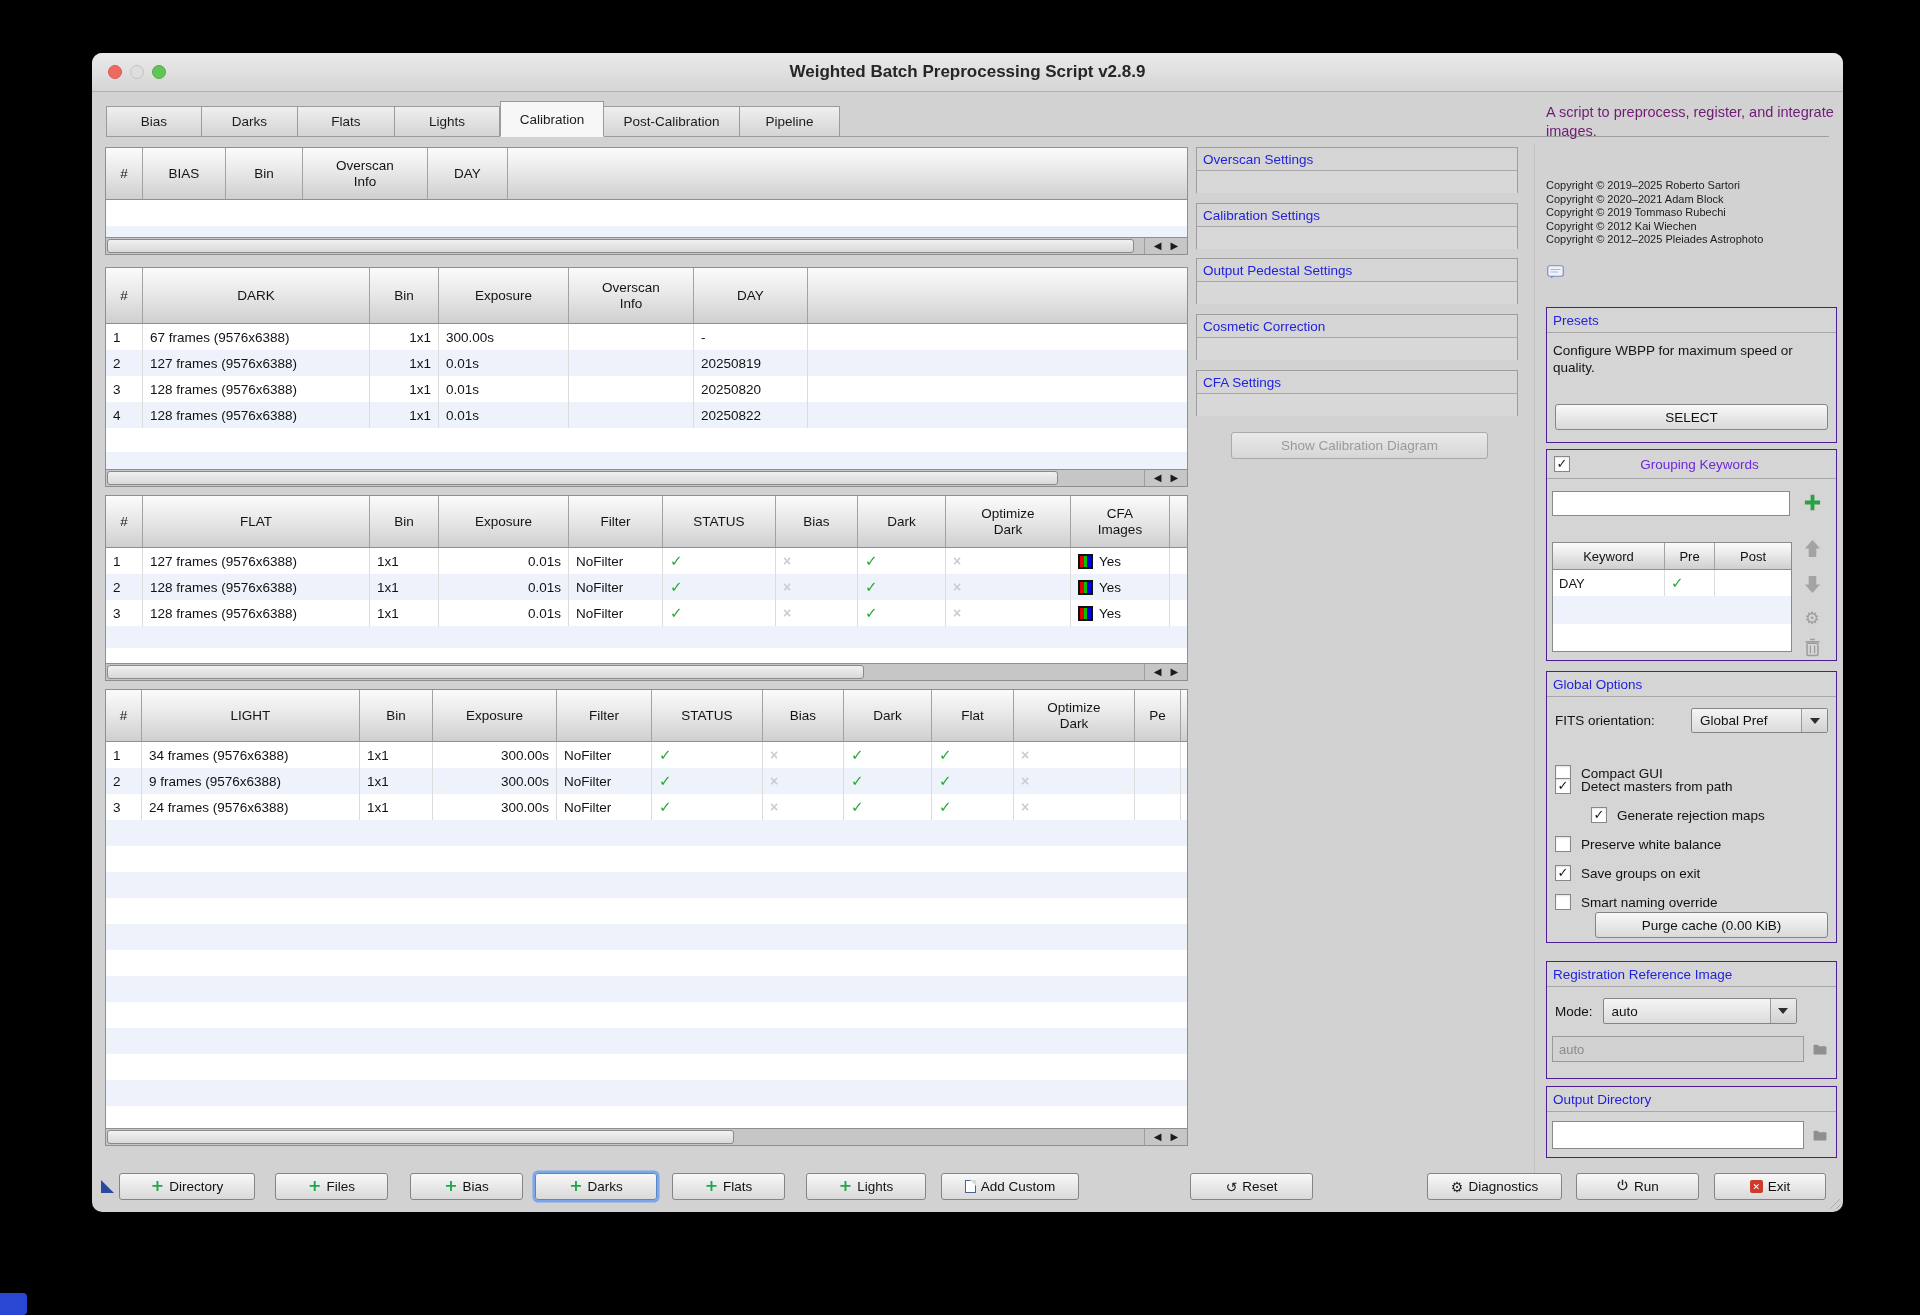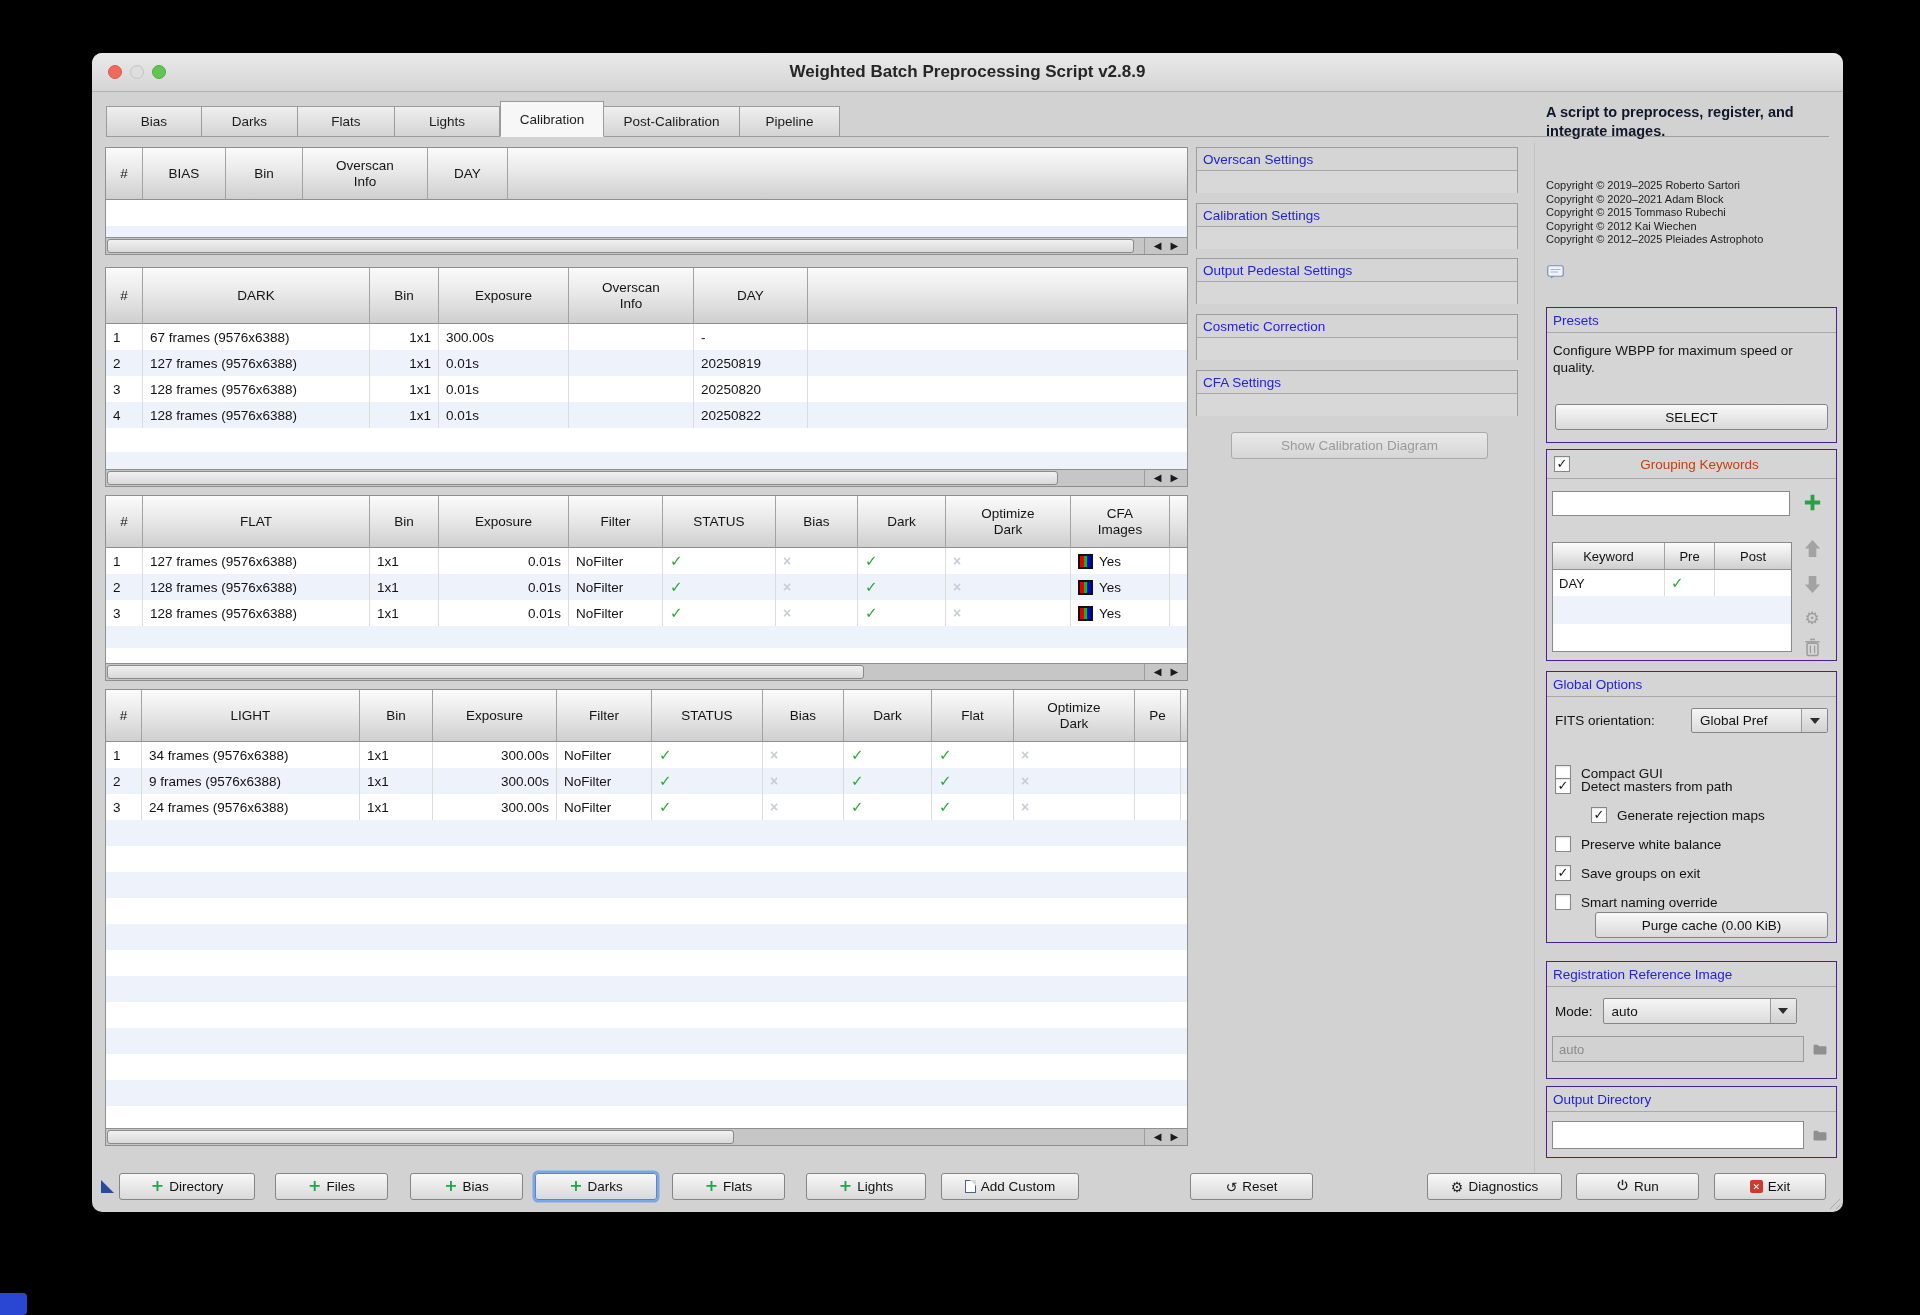--- a/index.html
+++ b/index.html
@@ -91,36 +91,36 @@
   .cal-box{position:absolute;left:1104px;width:322px;height:46px;border:1px solid #9d9d9d;background:#d5d5d5;box-sizing:border-box;}
   .cal-title{height:22px;border-bottom:1px solid #a8a8a8;display:flex;align-items:center;padding-left:6px;font-size:13.5px;color:#2222dd;}
   .cal-empty{height:22px;background:#d8d8d8;}
   .diagram-btn{
     position:absolute;left:1139px;top:379px;width:257px;height:27px;
     background:linear-gradient(#e9e9e9,#d6d6d6);border:1px solid #a9a9a9;border-radius:3px;
     color:#9a9a9a;font-size:13.5px;display:flex;align-items:center;justify-content:center;box-sizing:border-box;
   }
   .v-divider{position:absolute;left:1442px;top:90px;height:1056px;width:1px;background:#c2c2c2;}
   
-  .sb-desc{position:absolute;left:1454px;top:50px;width:288px;font-size:14.5px;font-weight:bold;color:#0f172a;line-height:19px;}
+  .sb-desc{position:absolute;left:1454px;top:50px;width:288px;font-size:14.5px;font-weight:normal;color:#701a75;line-height:19px;}
   .sb-copy{position:absolute;left:1454px;top:126px;font-size:11px;color:#1c1c1c;line-height:13.6px;}
   .sb-bubble{position:absolute;left:1455px;top:212px;}
   .sb-box{position:absolute;left:1454px;width:291px;border:1px solid #4c1d95;background:#d5d5d5;box-sizing:border-box;}
   .sb-box-title{height:24px;border-bottom:1px solid #a8a8a8;display:flex;align-items:center;padding-left:6px;font-size:13.5px;color:#2222dd;}
   #presets-box{top:254px;height:136px;}
   .presets-text{padding:9px 6px 0;font-size:13.5px;line-height:17px;color:#141414;width:248px;}
   .btn{
     background:linear-gradient(#f8f8f8,#d9d9d9);border:1px solid #858585;border-radius:3px;
     color:#111;display:flex;align-items:center;justify-content:center;box-sizing:border-box;
     font-family:inherit;
   }
   .select-btn{position:absolute;left:8px;right:8px;bottom:12px;height:26px;font-size:13.5px;}
   #grouping-box{top:396px;height:212px;}
   .grp-header{height:28px;border-bottom:1px solid #a8a8a8;display:flex;align-items:center;padding:0 7px;}
-  .grp-title{flex:1;text-align:center;color:#c2410c;font-size:13.5px;}
+  .grp-title{flex:1;text-align:center;color:#6d28d9;font-size:13.5px;}
   .grp-input{position:absolute;left:5px;top:41px;width:238px;height:25px;border:1px solid #8a8a8a;background:#fff;box-sizing:border-box;font-size:13px;padding:0 5px;font-family:inherit;}
   .grp-plus{position:absolute;left:253px;top:40px;width:24px;height:24px;display:flex;align-items:center;justify-content:center;}
   .grp-table{position:absolute;left:5px;top:92px;width:240px;height:110px;border:1px solid #8a8a8a;background:#fff;box-sizing:border-box;display:flex;flex-direction:column;overflow:hidden;}
   .gt-head{display:flex;height:27px;flex:none;}
   .gt-th{box-sizing:border-box;background:linear-gradient(#fbfbfb,#e9e9e9 45%,#cfcfcf);border-right:1px solid #a2a2a2;border-bottom:1px solid #8f8f8f;display:flex;align-items:center;justify-content:center;font-size:13px;}
   .gt-th:last-child{border-right:none;}
   .gt-row{display:flex;height:26px;flex:none;background:#fff;}
   .gt-td{box-sizing:border-box;border-right:1px solid #dcdcdc;display:flex;align-items:center;padding:0 6px;font-size:13px;}
   .gt-fill{flex:1;background:linear-gradient(#edf2fb 0 28px,#fff 28px);}
   .grp-icons{position:absolute;left:252px;top:88px;width:26px;display:flex;flex-direction:column;align-items:center;gap:11px;}
@@ -466,21 +466,21 @@
       </div>
     </div>
   <div class="diagram-btn">Show Calibration Diagram</div>
 
   <div class="v-divider"></div>
 
   <div class="sb-desc">A script to preprocess, register, and integrate images.</div>
   <div class="sb-copy" id="copyrights">
       <div>Copyright © 2019–2025 Roberto Sartori</div>
       <div>Copyright © 2020–2021 Adam Block</div>
-      <div>Copyright © 2015 Tommaso Rubechi</div>
+      <div>Copyright © 2019 Tommaso Rubechi</div>
       <div>Copyright © 2012 Kai Wiechen</div>
       <div>Copyright © 2012–2025 Pleiades Astrophoto</div>
     </div>
   <span class="sb-bubble">
     <svg width="17" height="14" viewBox="0 0 17 14">
       <rect x="0.75" y="0.75" width="15.5" height="10.5" rx="2" fill="#eef2fa" stroke="#7d8fb8" stroke-width="1.2"></rect>
       <path d="M4 11 L4 13.6 L7.6 11 Z" fill="#7d8fb8"></path>
       <line x1="3.5" y1="4.5" x2="13.5" y2="4.5" stroke="#aab7d4" stroke-width="1"></line>
       <line x1="3.5" y1="7" x2="11" y2="7" stroke="#aab7d4" stroke-width="1"></line>
     </svg>

